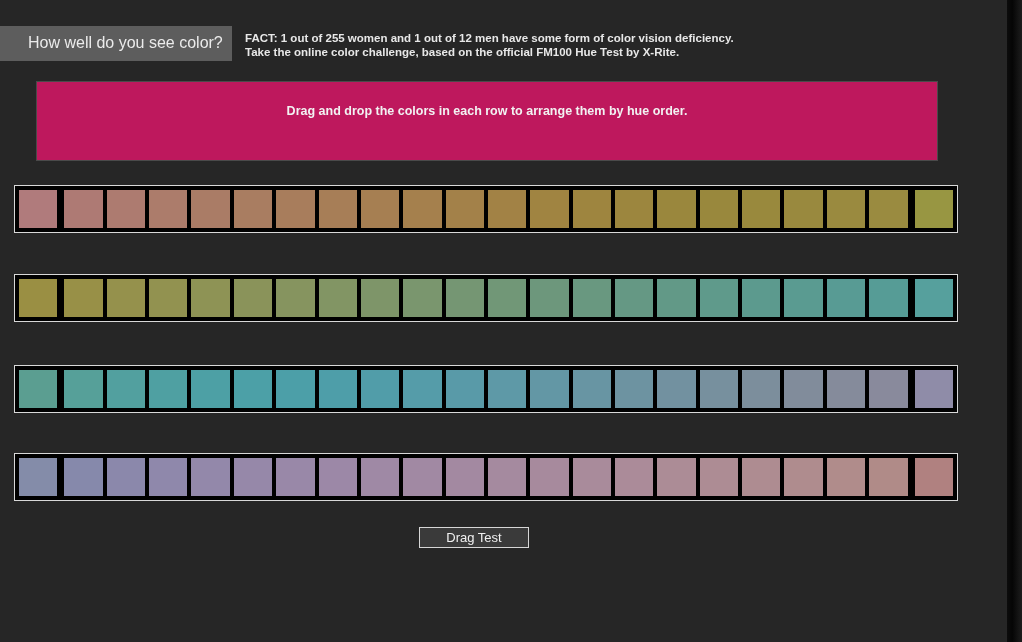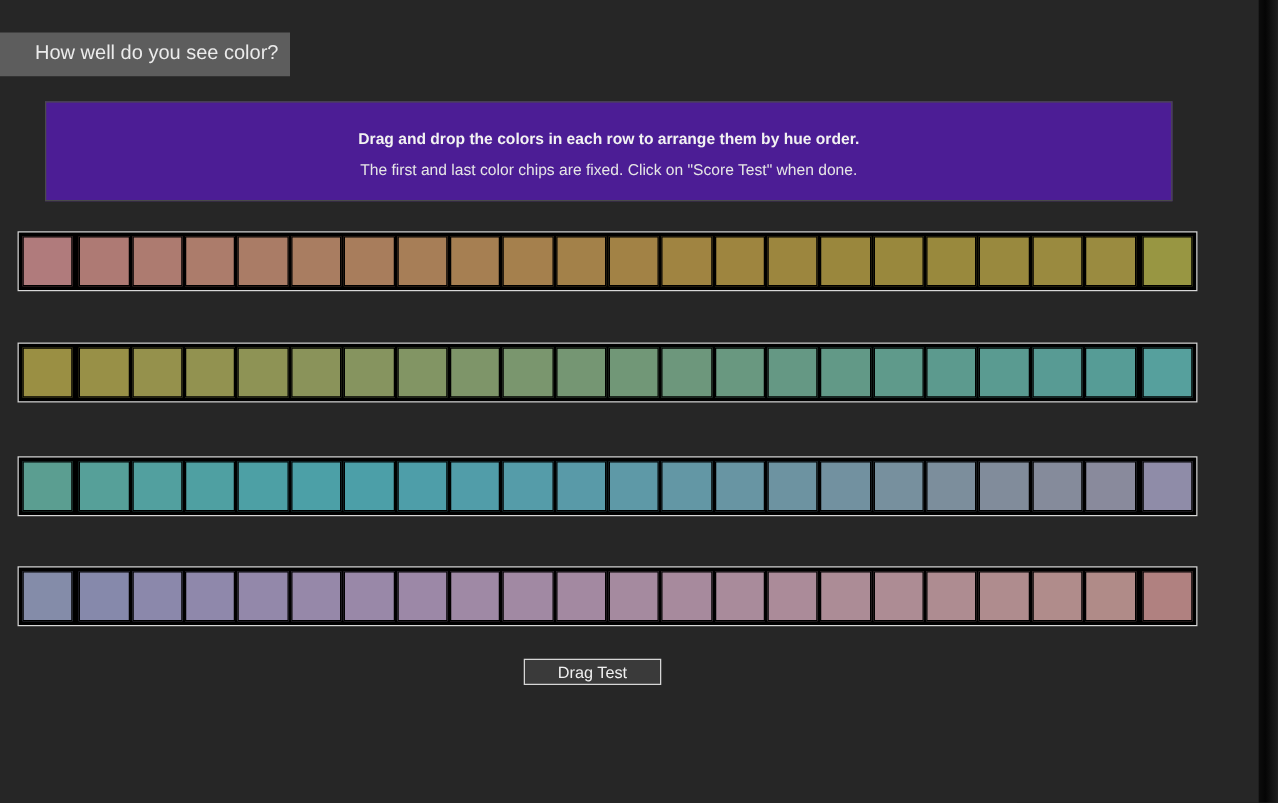--- a/index.html
+++ b/index.html
@@ -83,21 +83,21 @@
   }
 
   
   #instructions-panel {
     position: absolute;
     left: 36px;
     top: 81px;
     width: 900px;
     height: 78px;
     border: 1px solid #4a4a4a;
-    background: #4c1d95;
+    background: #be185d;
   }
   #instr-primary {
     position: absolute;
     left: 0; right: 0;
     top: 22px;
     text-align: center;
     font-size: 12.5px;
     font-weight: bold;
     color: #f2f2f2;
   }
@@ -159,24 +159,27 @@
 </head>
 <body>
 
 <div id="page">
 
 
   <div id="tagline-box">
     <div id="tagline-text">How well do you see color?</div>
   </div>
 
+  <div id="fact-block">
+    <div class="fact-line">FACT: 1 out of 255 women and 1 out of 12 men have some form of color vision deficiency.</div>
+    <div class="fact-line">Take the online color challenge, based on the official FM100 Hue Test by X-Rite.</div>
+  </div>
 
   <div id="instructions-panel">
     <div id="instr-primary">Drag and drop the colors in each row to arrange them by hue order.</div>
-    <div id="instr-secondary">The first and last color chips are fixed. Click on "Score Test" when done.</div>
   </div>
 
   <div class="color-row" id="row-1">
       <div class="chip fixed-start" style="background: rgb(176, 123, 124);"></div>
       <div class="chip" style="background: rgb(174, 122, 116);"></div>
       <div class="chip" style="background: rgb(173, 123, 112);"></div>
       <div class="chip" style="background: rgb(172, 124, 107);"></div>
       <div class="chip" style="background: rgb(170, 124, 102);"></div>
       <div class="chip" style="background: rgb(169, 125, 97);"></div>
       <div class="chip" style="background: rgb(168, 125, 92);"></div>

